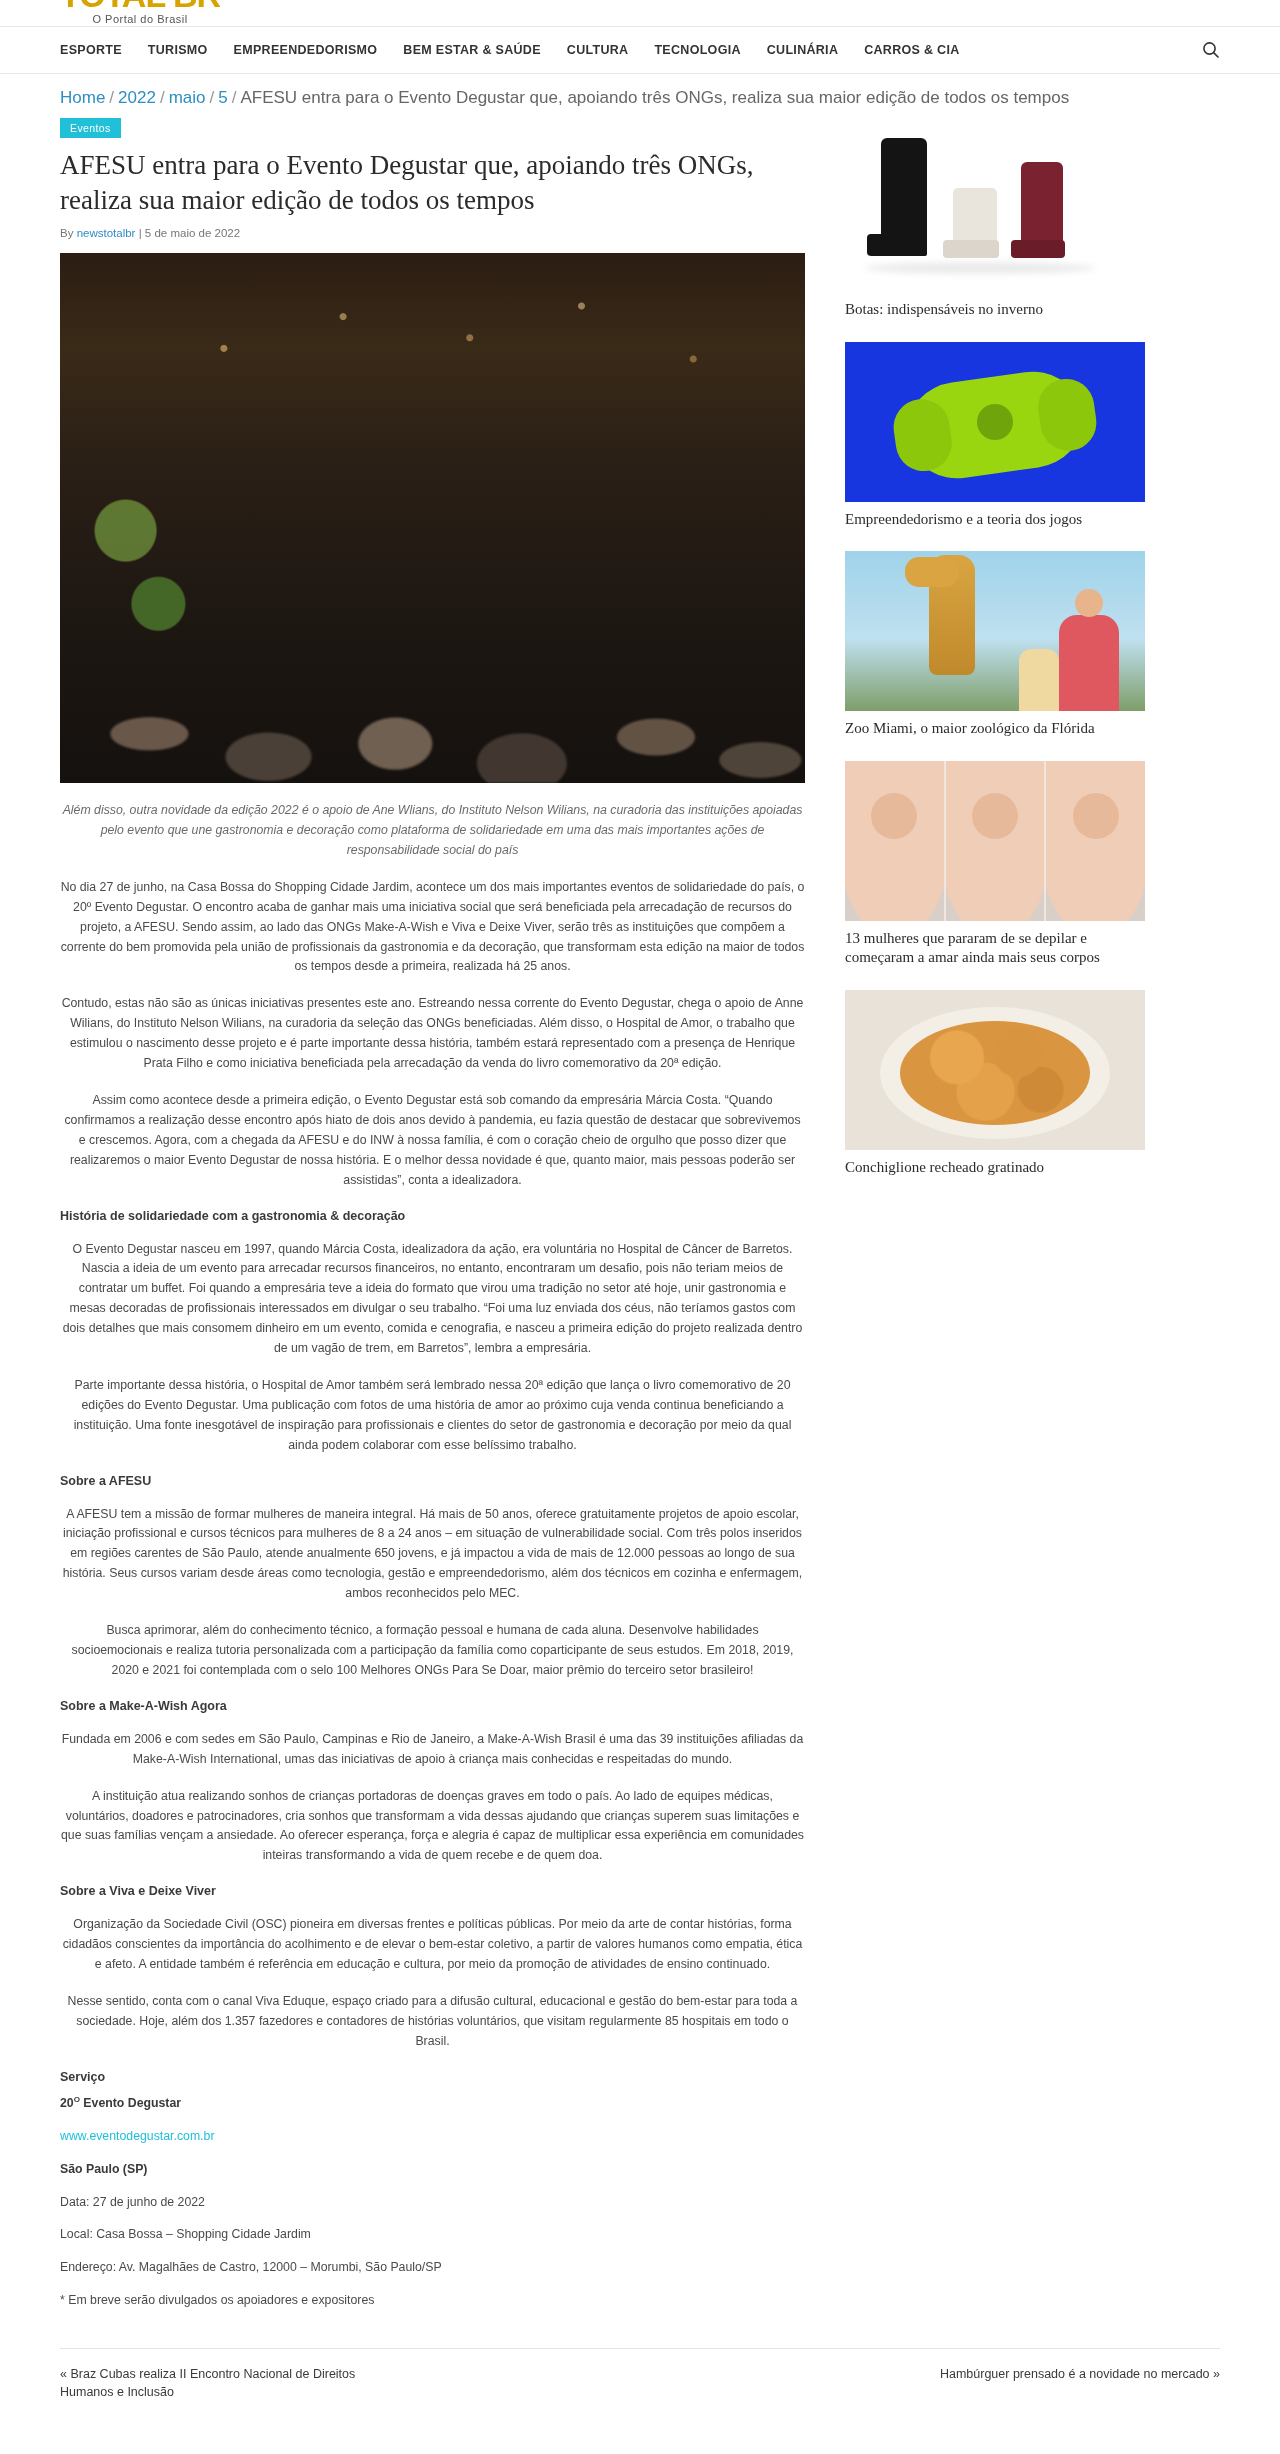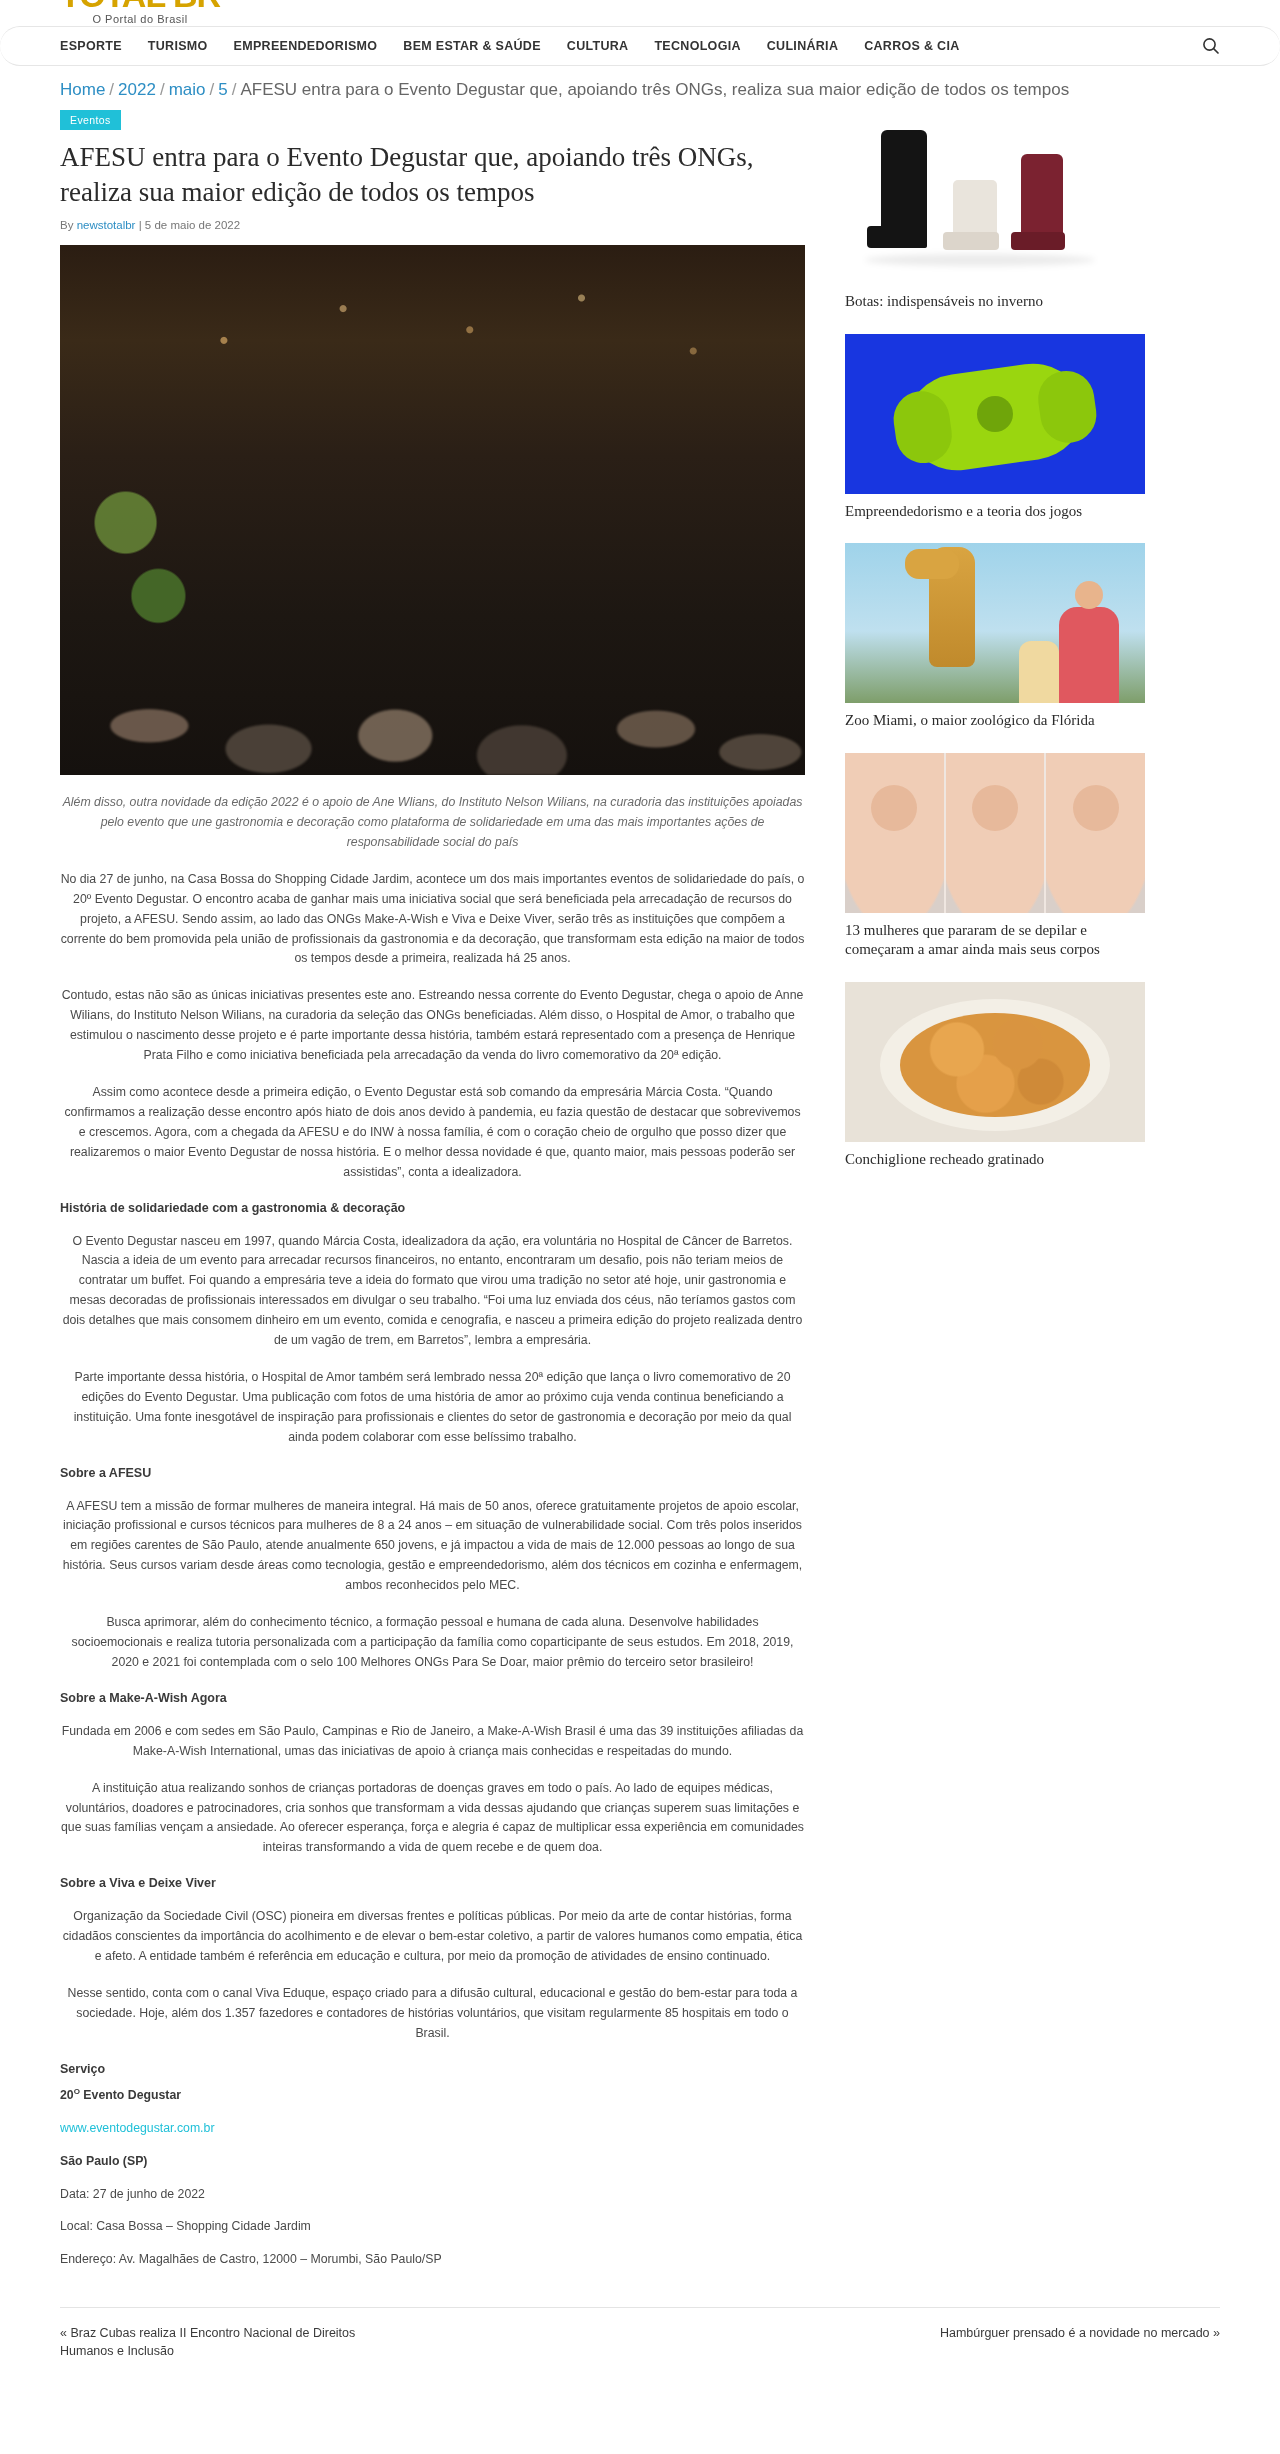--- a/index.html
+++ b/index.html
@@ -40,26 +40,25 @@
     font-size: 11px;
     color: #555;
     letter-spacing: 0.5px;
     text-align: center;
     margin-top: 1px;
   }
 
   .navbar {
     border-top: 1px solid #e6e6e6;
     border-bottom: 1px solid #e6e6e6;
-    height: 40px;
+    height: 48px;
     display: flex;
     align-items: center;
     padding: 0 60px;
     position: relative;
-    border-radius: 22px;
   }
   .nav-items {
     display: flex;
     align-items: center;
     gap: 26px;
   }
   .nav-item {
     font-size: 12.5px;
     font-weight: bold;
     color: #333;
@@ -388,20 +387,21 @@
         <div class="service-line bold"><span>20</span><sup>O</sup><span> Evento Degustar</span></div>
 
         <div class="service-line">
           <a class="link" href="#">www.eventodegustar.com.br</a>
         </div>
 
         <div class="service-line bold">São Paulo (SP)</div>
         <div class="service-line">Data: 27 de junho de 2022</div>
         <div class="service-line">Local: Casa Bossa – Shopping Cidade Jardim</div>
         <div class="service-line">Endereço: Av. Magalhães de Castro, 12000 – Morumbi, São Paulo/SP</div>
+        <div class="service-line">* Em breve serão divulgados os apoiadores e expositores</div>
       </div>
     </div>
 
     <div class="side-col">
 
       <div class="side-item">
         <div class="side-thumb">
           <div class="img-boots">
             <div class="boot-shadow"></div>
             <div class="boot1"></div>

